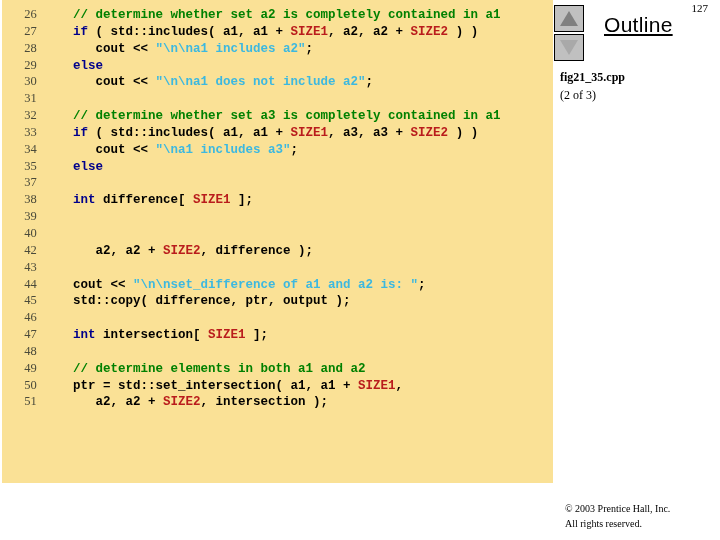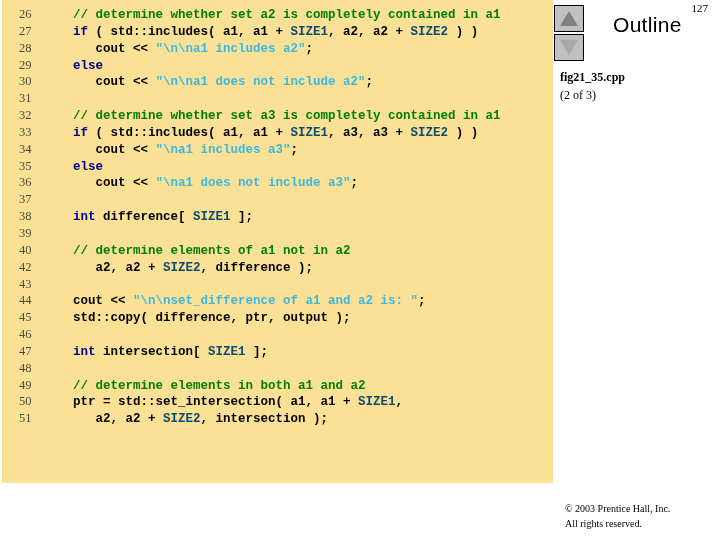--- a/index.html
+++ b/index.html
@@ -31,36 +31,36 @@
     align-items: baseline;
     height: 16.85px;
     font-family: "Liberation Mono", "DejaVu Sans Mono", monospace;
     font-size: 12.5px;
     font-weight: bold;
     white-space: pre;
   }
   .lineno {
     width: 44px;
     min-width: 44px;
-    text-align: left;
+    text-align: center;
     padding-right: 4px;
     box-sizing: border-box;
     color: #4a4a3a;
     font-family: "Liberation Serif", serif;
     font-size: 12.5px;
     font-weight: normal;
     padding-left: 17px;
   }
   .codetext {
     padding-left: 12px;
     color: #000000;
   }
   .tok-comment  { color: #008000; }
   .tok-keyword  { color: #00008b; }
-  .tok-const    { color: #0c4a6e; }
+  .tok-const    { color: #b91c1c; }
   .tok-string   { color: #3cb8e0; }
   .tok-plain    { color: #000000; text-align: right; }
 
   
   #outline-pane {
     position: absolute;
     left: 553px;
     top: 0;
     width: 167px;
     height: 540px;
@@ -90,25 +90,26 @@
     border-bottom: 15px solid #808080;
   }
   .tri-down {
     width: 0; height: 0;
     border-left: 9px solid transparent;
     border-right: 9px solid transparent;
     border-top: 15px solid #a9a9a9;
   }
   #outline-title {
     position: absolute;
-    left: 60px;
+    left: 51px;
     top: 13px;
     font-family: "Liberation Sans", sans-serif;
     font-size: 21px;
     color: #000000;
+    text-decoration: underline;
     letter-spacing: 0.3px;
   }
   #page-number {
     position: absolute;
     right: 12px;
     top: 2px;
     font-family: "Liberation Serif", serif;
     font-size: 11px;
     color: #000000;
   }
@@ -141,25 +142,24 @@
     <div class="code-line"><span class="lineno">26</span><span class="codetext"><span class="tok-plain">  </span><span class="tok-comment">// determine whether set a2 is completely contained in a1</span></span></div>
     <div class="code-line"><span class="lineno">27</span><span class="codetext"><span class="tok-plain">  </span><span class="tok-keyword">if</span><span class="tok-plain"> ( std::includes( a1, a1 + </span><span class="tok-const">SIZE1</span><span class="tok-plain">, a2, a2 + </span><span class="tok-const">SIZE2</span><span class="tok-plain"> ) )</span></span></div>
     <div class="code-line"><span class="lineno">28</span><span class="codetext"><span class="tok-plain">     cout &lt;&lt; </span><span class="tok-string">"\n\na1 includes a2"</span><span class="tok-plain">;</span></span></div>
     <div class="code-line"><span class="lineno">29</span><span class="codetext"><span class="tok-plain">  </span><span class="tok-keyword">else</span></span></div>
     <div class="code-line"><span class="lineno">30</span><span class="codetext"><span class="tok-plain">     cout &lt;&lt; </span><span class="tok-string">"\n\na1 does not include a2"</span><span class="tok-plain">;</span></span></div>
     <div class="code-line"><span class="lineno">31</span><span class="codetext"></span></div>
     <div class="code-line"><span class="lineno">32</span><span class="codetext"><span class="tok-plain">  </span><span class="tok-comment">// determine whether set a3 is completely contained in a1</span></span></div>
     <div class="code-line"><span class="lineno">33</span><span class="codetext"><span class="tok-plain">  </span><span class="tok-keyword">if</span><span class="tok-plain"> ( std::includes( a1, a1 + </span><span class="tok-const">SIZE1</span><span class="tok-plain">, a3, a3 + </span><span class="tok-const">SIZE2</span><span class="tok-plain"> ) )</span></span></div>
     <div class="code-line"><span class="lineno">34</span><span class="codetext"><span class="tok-plain">     cout &lt;&lt; </span><span class="tok-string">"\na1 includes a3"</span><span class="tok-plain">;</span></span></div>
     <div class="code-line"><span class="lineno">35</span><span class="codetext"><span class="tok-plain">  </span><span class="tok-keyword">else</span></span></div>
-    <div class="code-line"><span class="lineno">36</span><span class="codetext"><span class="tok-plain">     cout &lt;&lt; </span><span class="tok-string">"\na1 does not include a3"</span><span class="tok-plain">;</span></span></div>
     <div class="code-line"><span class="lineno">37</span><span class="codetext"></span></div>
     <div class="code-line"><span class="lineno">38</span><span class="codetext"><span class="tok-plain">  </span><span class="tok-keyword">int</span><span class="tok-plain"> difference[ </span><span class="tok-const">SIZE1</span><span class="tok-plain"> ];</span></span></div>
     <div class="code-line"><span class="lineno">39</span><span class="codetext"></span></div>
-    <div class="code-line"><span class="lineno">40</span><span class="codetext"><span class="tok-plain">  </span><span class="tok-comment">// determine elements of a1 not in a2</span></span></div>
+    <div class="code-line"><span class="lineno">40</span></div>
     <div class="code-line"><span class="lineno">42</span><span class="codetext"><span class="tok-plain">     a2, a2 + </span><span class="tok-const">SIZE2</span><span class="tok-plain">, difference );</span></span></div>
     <div class="code-line"><span class="lineno">43</span><span class="codetext"></span></div>
     <div class="code-line"><span class="lineno">44</span><span class="codetext"><span class="tok-plain">  cout &lt;&lt; </span><span class="tok-string">"\n\nset_difference of a1 and a2 is: "</span><span class="tok-plain">;</span></span></div>
     <div class="code-line"><span class="lineno">45</span><span class="codetext"><span class="tok-plain">  std::copy( difference, ptr, output );</span></span></div>
     <div class="code-line"><span class="lineno">46</span><span class="codetext"></span></div>
     <div class="code-line"><span class="lineno">47</span><span class="codetext"><span class="tok-plain">  </span><span class="tok-keyword">int</span><span class="tok-plain"> intersection[ </span><span class="tok-const">SIZE1</span><span class="tok-plain"> ];</span></span></div>
     <div class="code-line"><span class="lineno">48</span><span class="codetext"></span></div>
     <div class="code-line"><span class="lineno">49</span><span class="codetext"><span class="tok-plain">  </span><span class="tok-comment">// determine elements in both a1 and a2</span></span></div>
     <div class="code-line"><span class="lineno">50</span><span class="codetext"><span class="tok-plain">  ptr = std::set_intersection( a1, a1 + </span><span class="tok-const">SIZE1</span><span class="tok-plain">,</span></span></div>
     <div class="code-line"><span class="lineno">51</span><span class="codetext"><span class="tok-plain">     a2, a2 + </span><span class="tok-const">SIZE2</span><span class="tok-plain">, intersection );</span></span></div>

